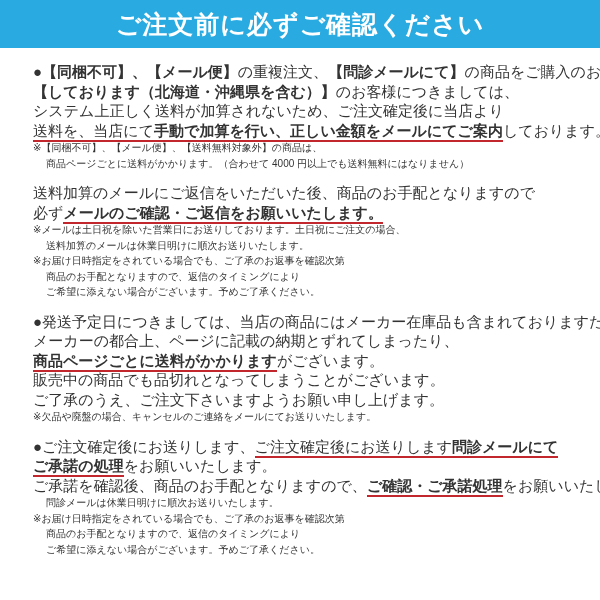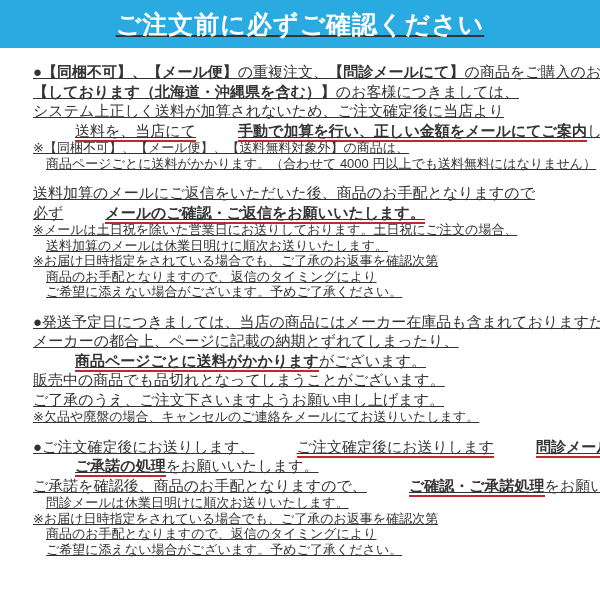--- a/index.html
+++ b/index.html
@@ -10,46 +10,45 @@
     --red:#c1272d;
   }
   *{margin:0;padding:0;box-sizing:border-box;}
   html,body{width:600px;height:600px;}
   body{
     background:var(--body-bg);
     font-family:"Liberation Sans","DejaVu Sans",sans-serif;
     color:var(--text);
     overflow:hidden;
   }
-  .card{width:556px;height:600px;background:var(--body-bg);text-decoration:underline;}
+  .card{width:556px;height:600px;background:var(--body-bg);}
   .header{
     width:600px;height:48px;
     background:var(--header-bg);
     display:flex;align-items:center;justify-content:center;
   }
   .header h1{
     color:var(--header-text);
     font-size:25px;
     font-weight:700;
     letter-spacing:1px;
     line-height:1;
   }
   .body{
     padding:14px 10px 0 33px;
   }
   .section{margin-bottom:12px;}
   .line{white-space:nowrap;}
   .line.normal{font-size:15px;line-height:19.5px;}
-  .line.small{font-size:13px;line-height:15.5px;}
+  .line.small{font-size:10px;line-height:15.5px;}
   .line.indent{padding-left:13px;}
   .bold{font-weight:700;}
   .redline{
     border-bottom:2px solid var(--red);
     padding-bottom:1px;
-    margin-left:42px;
   }
 </style>
 </head>
 <body>
 
 <div class="card">
   <div class="header">
     <h1>ご注文前に必ずご確認ください</h1>
   </div>
   <div class="body">

